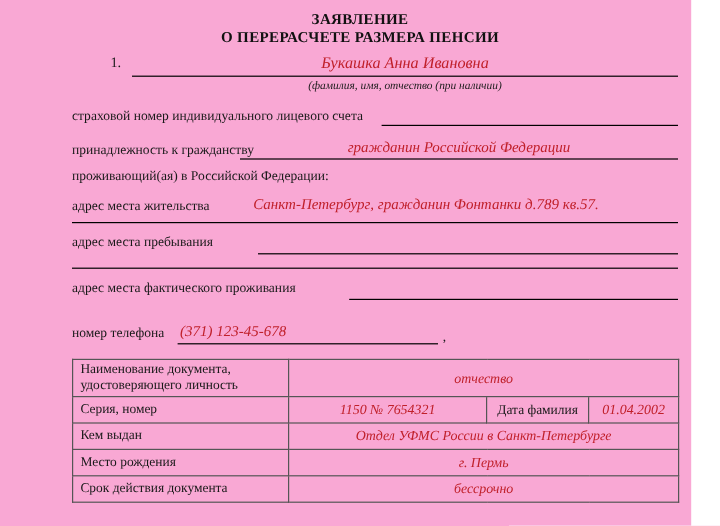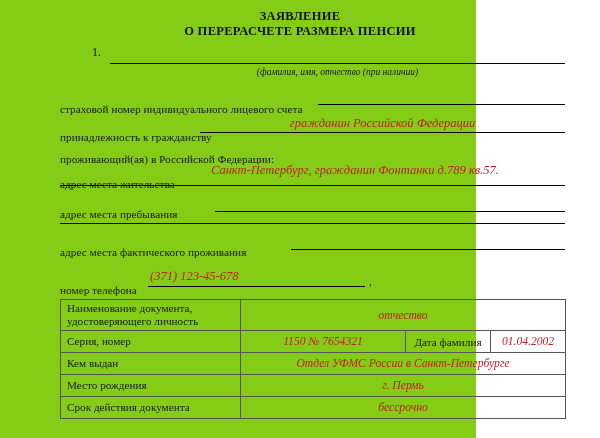--- a/index.html
+++ b/index.html
@@ -11,23 +11,23 @@
     width: 600px;
     height: 438px;
     overflow: hidden;
     font-family: "Liberation Serif", "DejaVu Serif", serif;
     color: #1a1a1a;
     position: relative;
   }
 
   .page {
     position: relative;
-    width: 476px;
+    width: 576px;
     height: 438px;
-    background: #84cc16;
+    background: #f9a8d4;
   }
 
   
   .title-block {
     position: absolute;
     left: 0;
     top: 9px;
     width: 600px;
     text-align: center;
   }
@@ -80,21 +80,20 @@
   .field {
     position: absolute;
     left: 60px;
     font-size: 11.3px;
     white-space: nowrap;
     color: #1a1a1a;
   }
   .field .lbl {
     display: inline-block;
     vertical-align: baseline;
-    margin-top: 12px;
   }
 
   
   .rule {
     position: absolute;
     height: 0;
     border-bottom: 1.3px solid #000000;
   }
 
   
@@ -149,20 +148,21 @@
 <body>
 
 <div class="page">
 
   <div class="title-block">
     <div class="title-line">ЗАЯВЛЕНИЕ</div>
     <div class="title-line">О ПЕРЕРАСЧЕТЕ РАЗМЕРА ПЕНСИИ</div>
   </div>
 
   <div class="num-marker">1.</div>
+  <div class="name-value">Букашка Анна Ивановна</div>
   <div class="name-rule"></div>
   <div class="name-caption">(фамилия, имя, отчество (при наличии)</div>
 
   <div class="field" style="top:91px;">
     <span class="lbl">страховой номер индивидуального лицевого счета</span>
   </div>
   <div class="rule" style="left:318px; top:104px; width:247px;"></div>
 
   <div class="field" style="top:119px;">
     <span class="lbl">принадлежность к гражданству</span>

